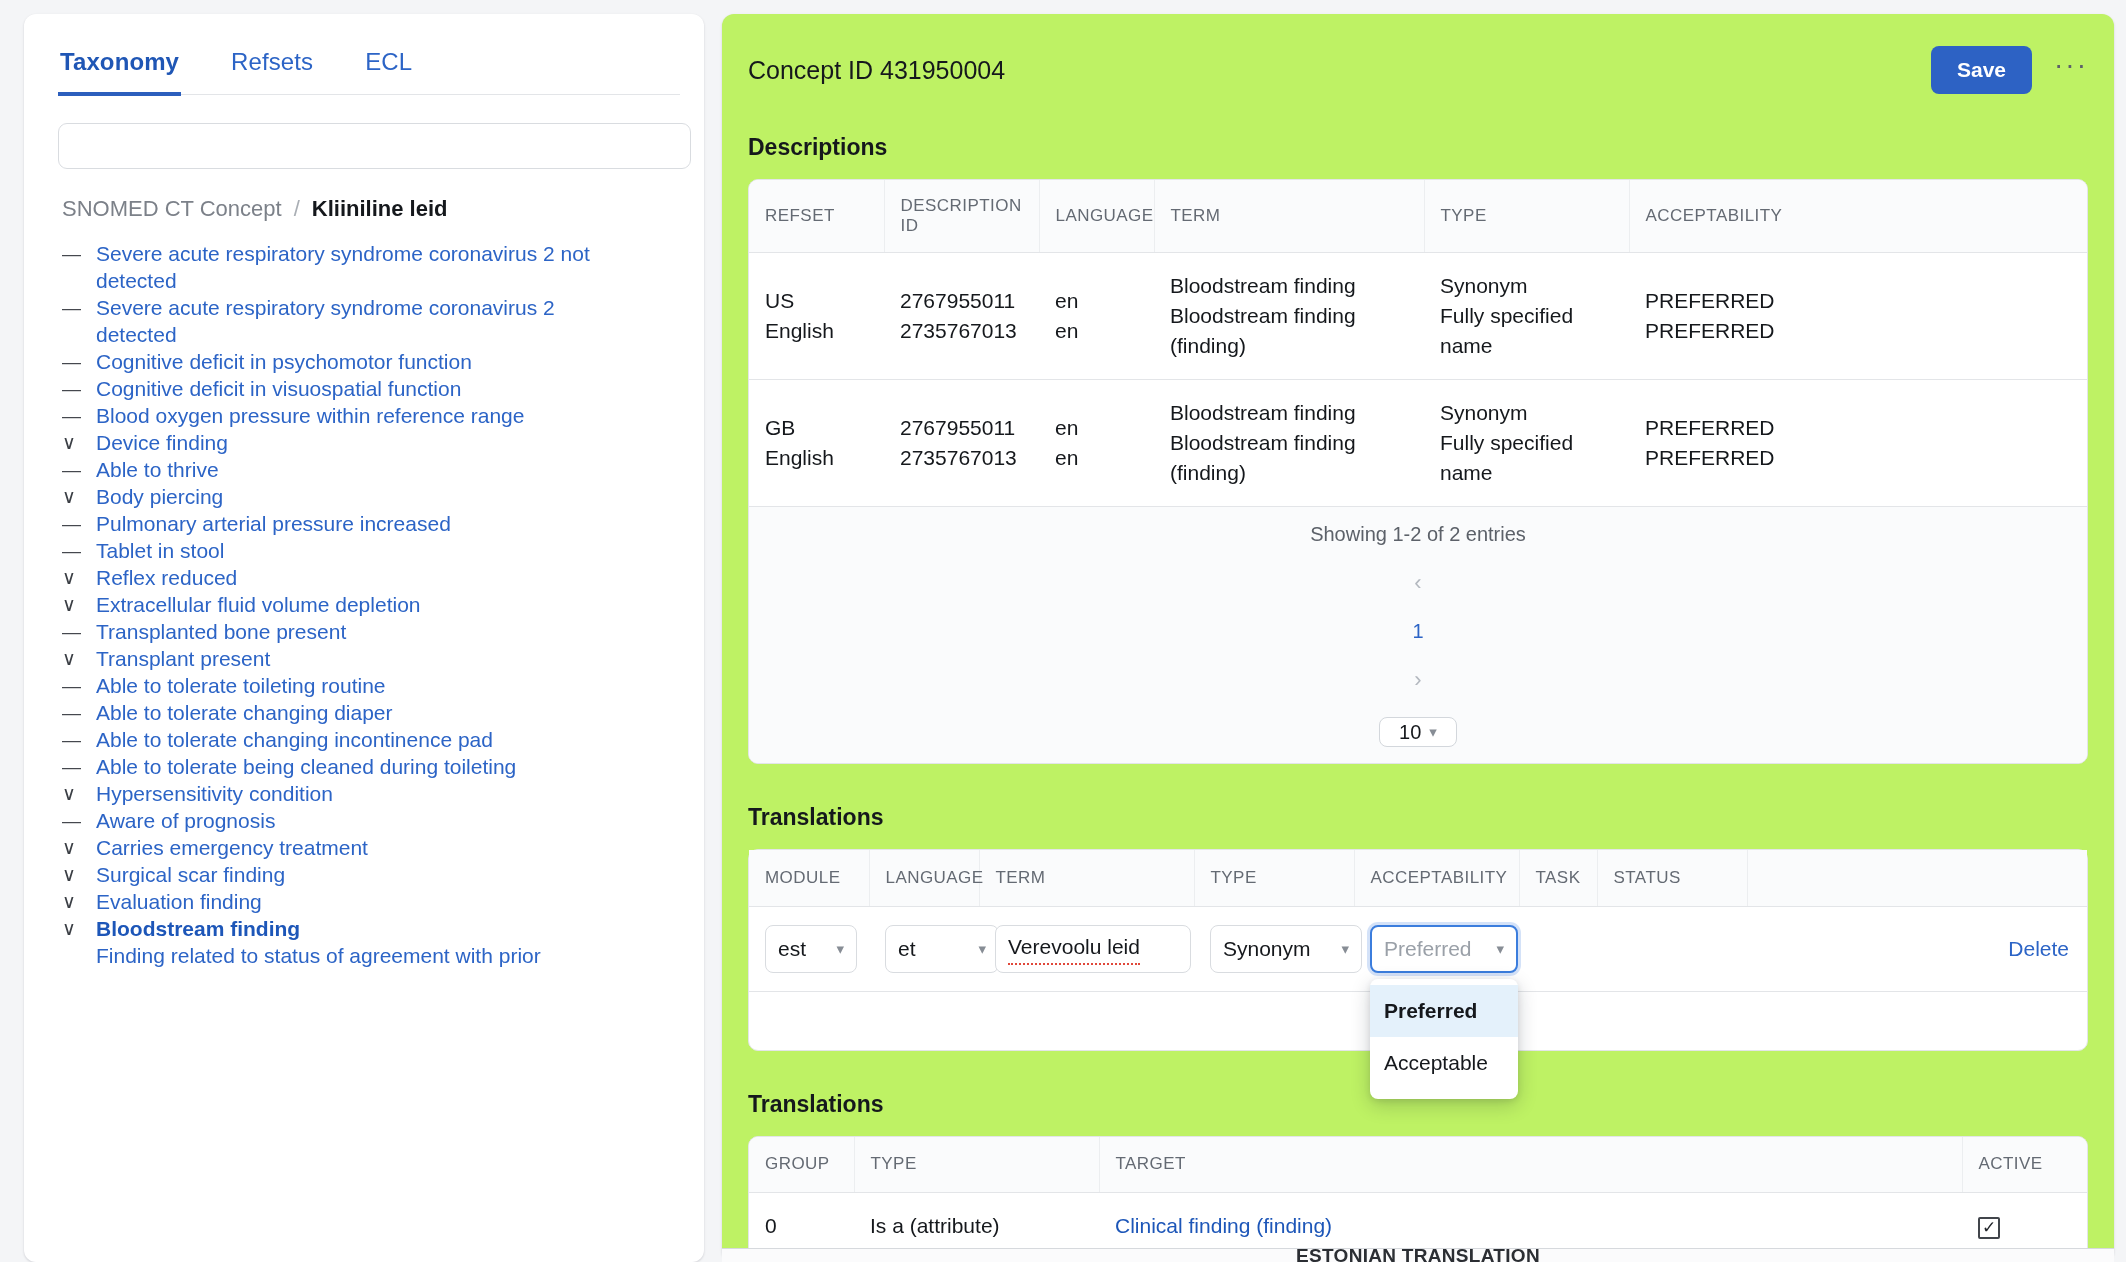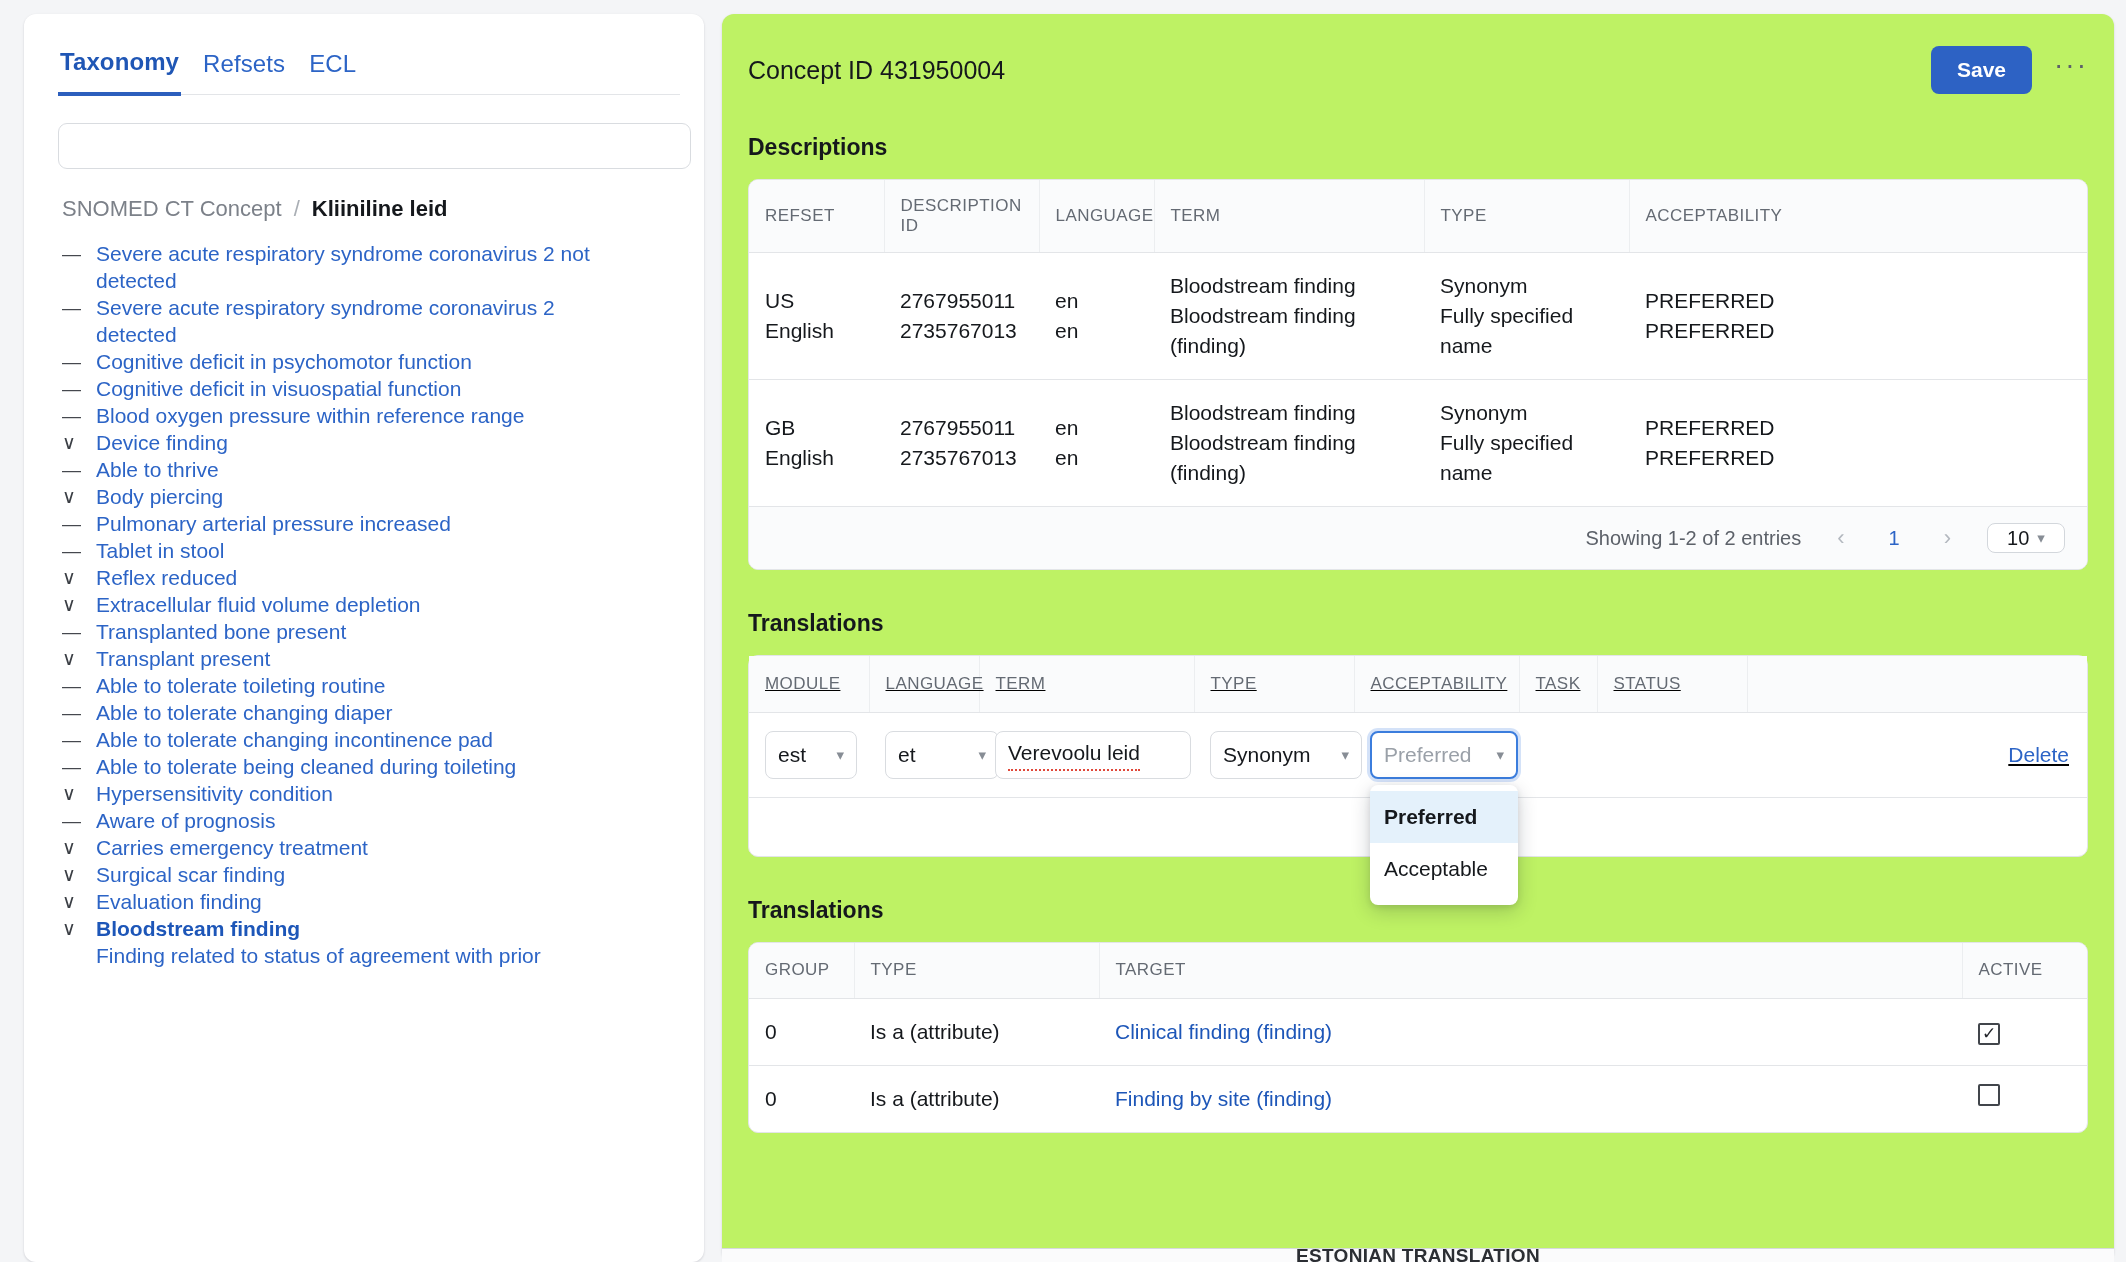--- a/index.html
+++ b/index.html
@@ -23,22 +23,21 @@
     flex: 0 0 680px;
     background: #ffffff;
     border-radius: 12px;
     box-shadow: 0 1px 3px rgba(16,24,40,.10), 0 1px 2px rgba(16,24,40,.06);
     padding: 26px 24px 0 34px;
     overflow: hidden;
     position: relative;
   }
   .tabs {
     display: flex;
-    gap: 20px;
-    align-items: flex-end;
+    gap: 48px;
     border-bottom: 1px solid #e3e5e8;
     position: relative;
     padding-bottom: 0;
   }
   .tab {
     font-size: 24px;
     color: #2c64c6;
     padding: 8px 2px 16px 2px;
     cursor: pointer;
     letter-spacing: .1px;
@@ -175,22 +174,23 @@
   }
   table.tbl tbody tr:last-child td { border-bottom: none; }
   .stack-line { display: block; }
 
   .pager-row {
     background: #fafbfc;
     border-top: 1px solid #e3e5e8;
     display: flex;
     align-items: center;
     justify-content: flex-end;
-    gap: 30px;
+    gap: 24px;
     padding: 16px 22px;
+    flex-direction: column;
   }
   .pager-text { font-size: 20px; color: #5c6169; }
   .pg-arrow { font-size: 22px; color: #b3b8bf; cursor: pointer; padding: 0 6px; }
   .pg-num { font-size: 20px; color: #2c64c6; cursor: pointer; padding: 0 8px; }
   .pg-size {
     border: 1px solid #d3d7dc; border-radius: 8px;
     height: 30px; min-width: 78px;
     display: flex; align-items: center; justify-content: center; gap: 8px;
     font-size: 20px; color: #15181c; background: #fff; cursor: pointer;
   }
@@ -509,21 +509,21 @@
         <span class="pg-arrow">›</span>
         <div class="pg-size">
           <span>10</span>
           <span class="caret">▾</span>
         </div>
       </div>
     </div>
 
     <div class="section-title">Translations</div>
 
-    <div class="table-card" style="overflow:visible;text-decoration:underline;">
+    <div class="table-card" style="overflow:visible;">
       <table class="tbl">
         <colgroup>
           <col style="width:120px">
             <col style="width:110px">
             <col style="width:215px">
           <col style="width:160px">
             <col style="width:165px">
             <col style="width:78px">
           <col style="width:150px">
             <col>

